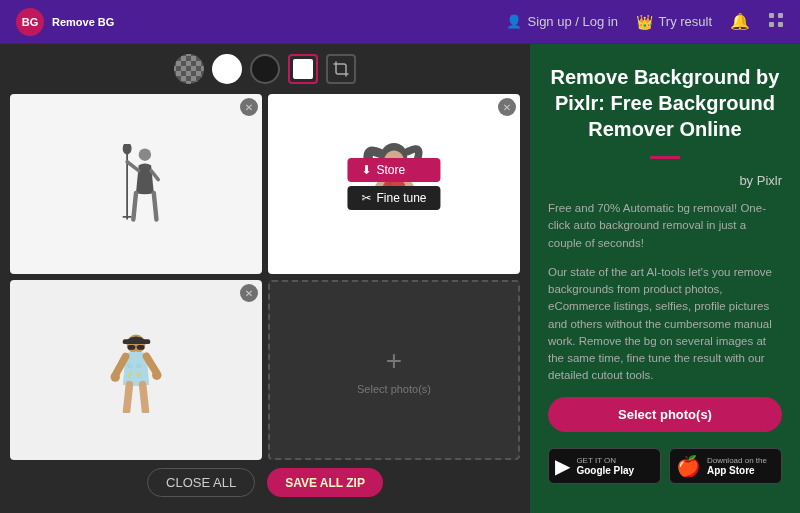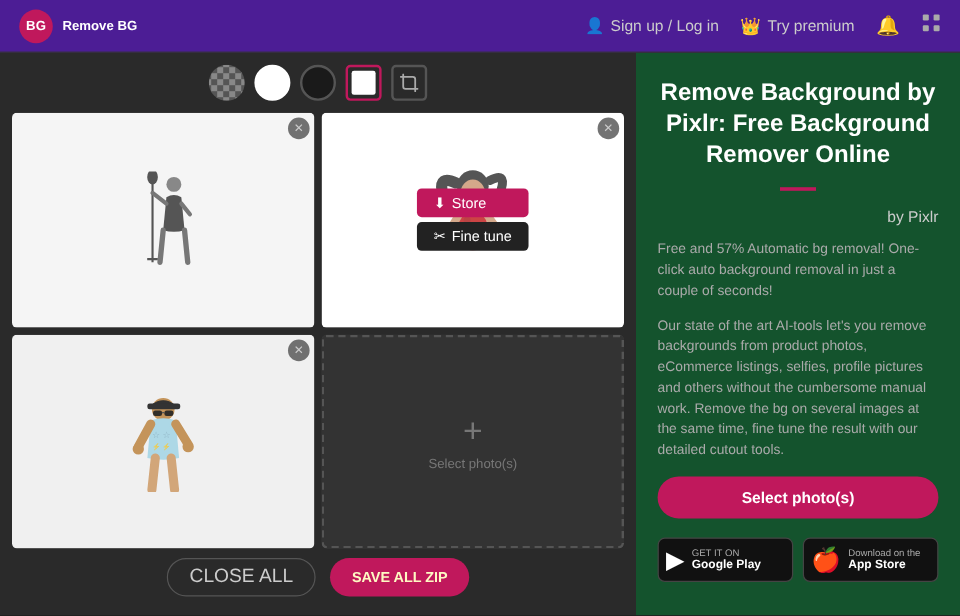--- a/index.html
+++ b/index.html
@@ -287,21 +287,21 @@
       gap: 12px;
       padding: 8px 0 6px;
       flex-shrink: 0;
     }
     .close-all-btn {
       background: transparent;
       color: #ccc;
       border: 1px solid #555;
       border-radius: 20px;
       padding: 6px 18px;
-      font-size: 16px;
+      font-size: 13px;
       cursor: pointer;
     }
     .save-all-btn {
       background: #c0185c;
       color: #fef9c3;
       border: none;
       border-radius: 20px;
       padding: 6px 18px;
       font-size: 12px;
       cursor: pointer;
@@ -417,21 +417,21 @@
     </div>
     <span class="header-title">Remove BG</span>
   </div>
   <div class="header-right">
     <div class="header-link">
       <span>👤</span>
       <span>Sign up / Log in</span>
     </div>
     <div class="try-premium">
       <span class="crown-icon">👑</span>
-      <span>Try premium</span>
+      <span>Try result</span>
     </div>
     <span class="bell-icon">🔔</span>
     <span class="grid-icon">
       <svg width="16" height="16" viewBox="0 0 16 16" fill="none">
         <rect x="1" y="1" width="5" height="5" rx="1" fill="#aaa"></rect>
         <rect x="10" y="1" width="5" height="5" rx="1" fill="#aaa"></rect>
         <rect x="1" y="10" width="5" height="5" rx="1" fill="#aaa"></rect>
         <rect x="10" y="10" width="5" height="5" rx="1" fill="#aaa"></rect>
       </svg>
     </span>
@@ -558,21 +558,21 @@
       <button class="close-all-btn">CLOSE ALL</button>
       <button class="save-all-btn">SAVE ALL ZIP</button>
     </div>
 
   </div>
 
   <div class="right-panel">
     <h2 class="panel-title">Remove Background by Pixlr: Free Background Remover Online</h2>
     <div class="panel-divider"></div>
     <p class="panel-subtitle">by Pixlr</p>
-    <p class="panel-desc">Free and 57% Automatic bg removal! One-click auto background removal in just a couple of seconds!</p>
+    <p class="panel-desc">Free and 70% Automatic bg removal! One-click auto background removal in just a couple of seconds!</p>
     <p class="panel-desc">Our state of the art AI-tools let's you remove backgrounds from product photos, eCommerce listings, selfies, profile pictures and others without the cumbersome manual work. Remove the bg on several images at the same time, fine tune the result with our detailed cutout tools.</p>
     <button class="select-photos-btn">Select photo(s)</button>
     <div class="store-buttons">
       <div class="store-btn">
         <span class="store-icon">▶</span>
         <div class="store-text">
           <span class="store-text-small">GET IT ON</span>
           <span class="store-text-large">Google Play</span>
         </div>
       </div>

